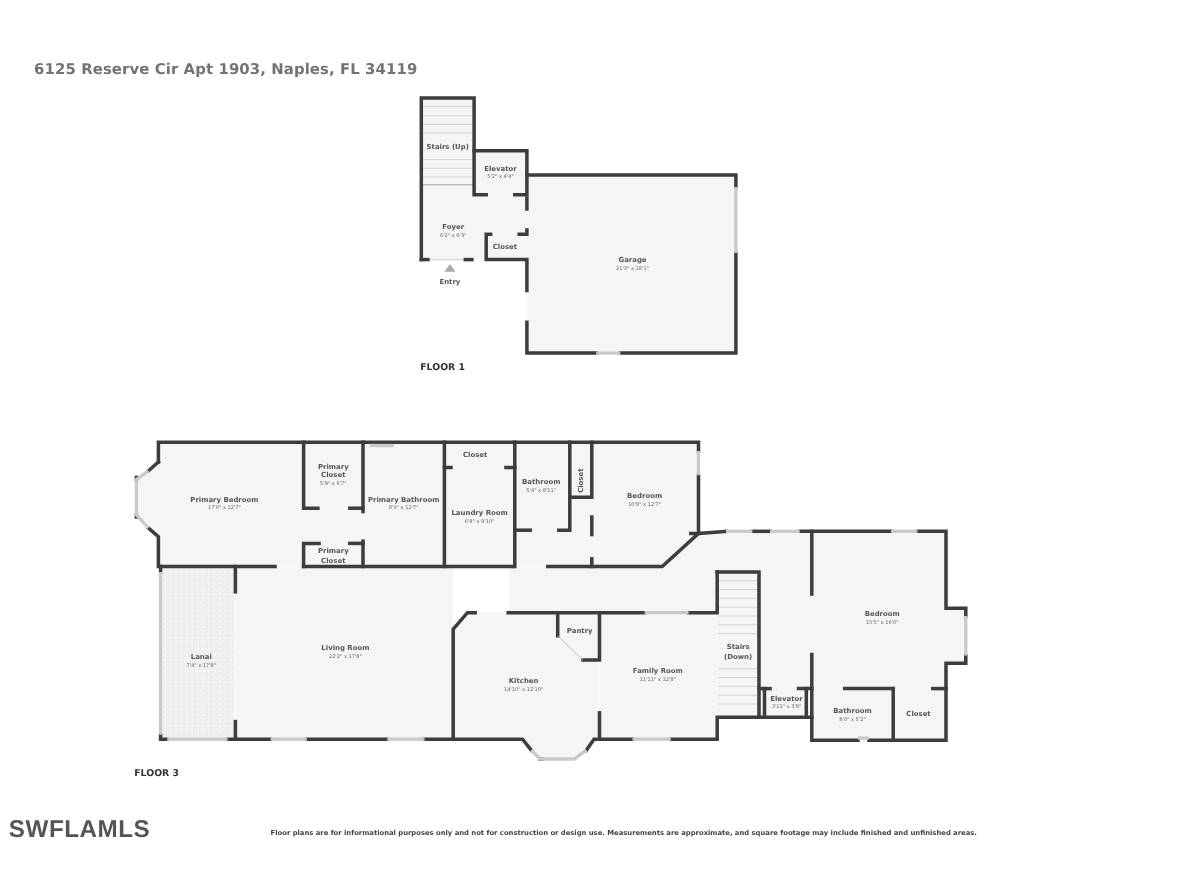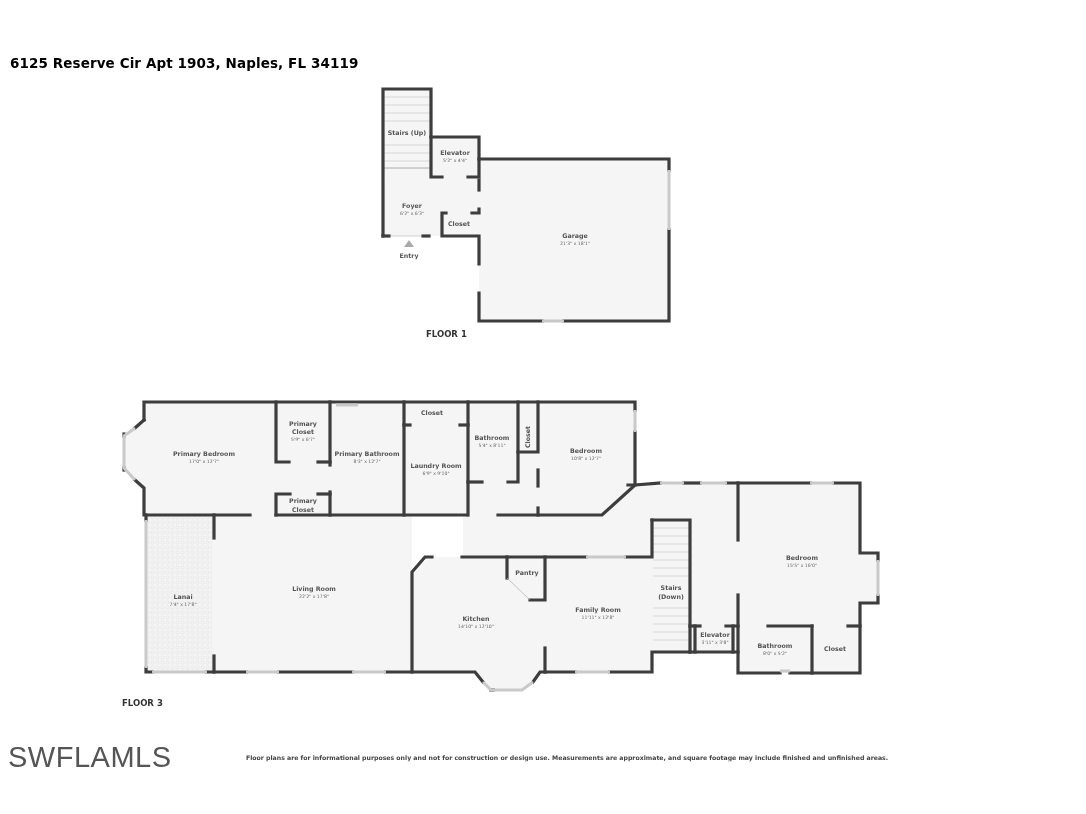--- a/index.html
+++ b/index.html
@@ -1,19 +1,19 @@
 <!DOCTYPE html>
 <html><head>
 <meta charset="utf-8">
 <style>
   html,body{margin:0;padding:0;background:#ffffff;}
   body{width:1086px;height:814px;position:relative;overflow:hidden;font-family:"DejaVu Sans","Liberation Sans",sans-serif;color:#3a3a3a;}
-  .address{position:absolute;left:10px;top:55px;font-size:13.5px;font-weight:bold;color:#000000;letter-spacing:0.1px;}
+  .address{position:absolute;left:31px;top:55px;font-size:13.5px;font-weight:bold;color:#737373;letter-spacing:0.1px;}
   .floor-label{position:absolute;font-size:8.5px;font-weight:bold;color:#333;}
-  .logo{position:absolute;left:8px;top:741px;font-family:"Liberation Sans",sans-serif;font-size:29px;color:#555;letter-spacing:0.5px;}
+  .logo{position:absolute;left:8px;top:741px;font-family:"Liberation Sans",sans-serif;font-size:22px;color:#555;letter-spacing:0.5px;font-weight:bold;}
   .disclaimer{position:absolute;left:246px;top:754px;font-size:6.2px;font-weight:bold;color:#444;white-space:nowrap;}
   svg{position:absolute;left:0;top:0;}
   .room-name{font-family:"DejaVu Sans",sans-serif;font-size:6.3px;font-weight:bold;fill:#555;text-anchor:middle;}
   .room-dim{font-family:"DejaVu Sans",sans-serif;font-size:4.6px;fill:#666;text-anchor:middle;}
   .wall{stroke:#3d3d3d;stroke-width:3.2;fill:none;stroke-linecap:square;}
   .floorfill{fill:#f5f5f5;}
   .win{stroke:#c9c9c9;stroke-width:3;fill:none;}
   .stairline{stroke:#cfcfcf;stroke-width:0.8;}
 </style>
 </head>
@@ -214,17 +214,17 @@
   <text class="room-name" x="671" y="599">(Down)</text>
   <text class="room-name" x="715" y="637">Elevator</text>
   <text class="room-dim" x="715" y="644">3'11" x 3'8"</text>
   <text class="room-name" x="802" y="560">Bedroom</text>
   <text class="room-dim" x="802" y="567">15'5" x 16'0"</text>
   <text class="room-name" x="775" y="648">Bathroom</text>
   <text class="room-dim" x="775" y="655">8'0" x 5'2"</text>
   <text class="room-name" x="835" y="651">Closet</text>
 </svg>
 
-<div class="floor-label" style="left:382px;top:329px;margin-left:44px;">FLOOR 1</div>
+<div class="floor-label" style="left:382px;top:329px;">FLOOR 1</div>
 <div class="floor-label" style="left:122px;top:698px;">FLOOR 3</div>
 
 <div class="logo">SWFLAMLS</div>
 <div class="disclaimer">Floor plans are for informational purposes only and not for construction or design use. Measurements are approximate, and square footage may include finished and unfinished areas.</div>
 
 </body></html>

